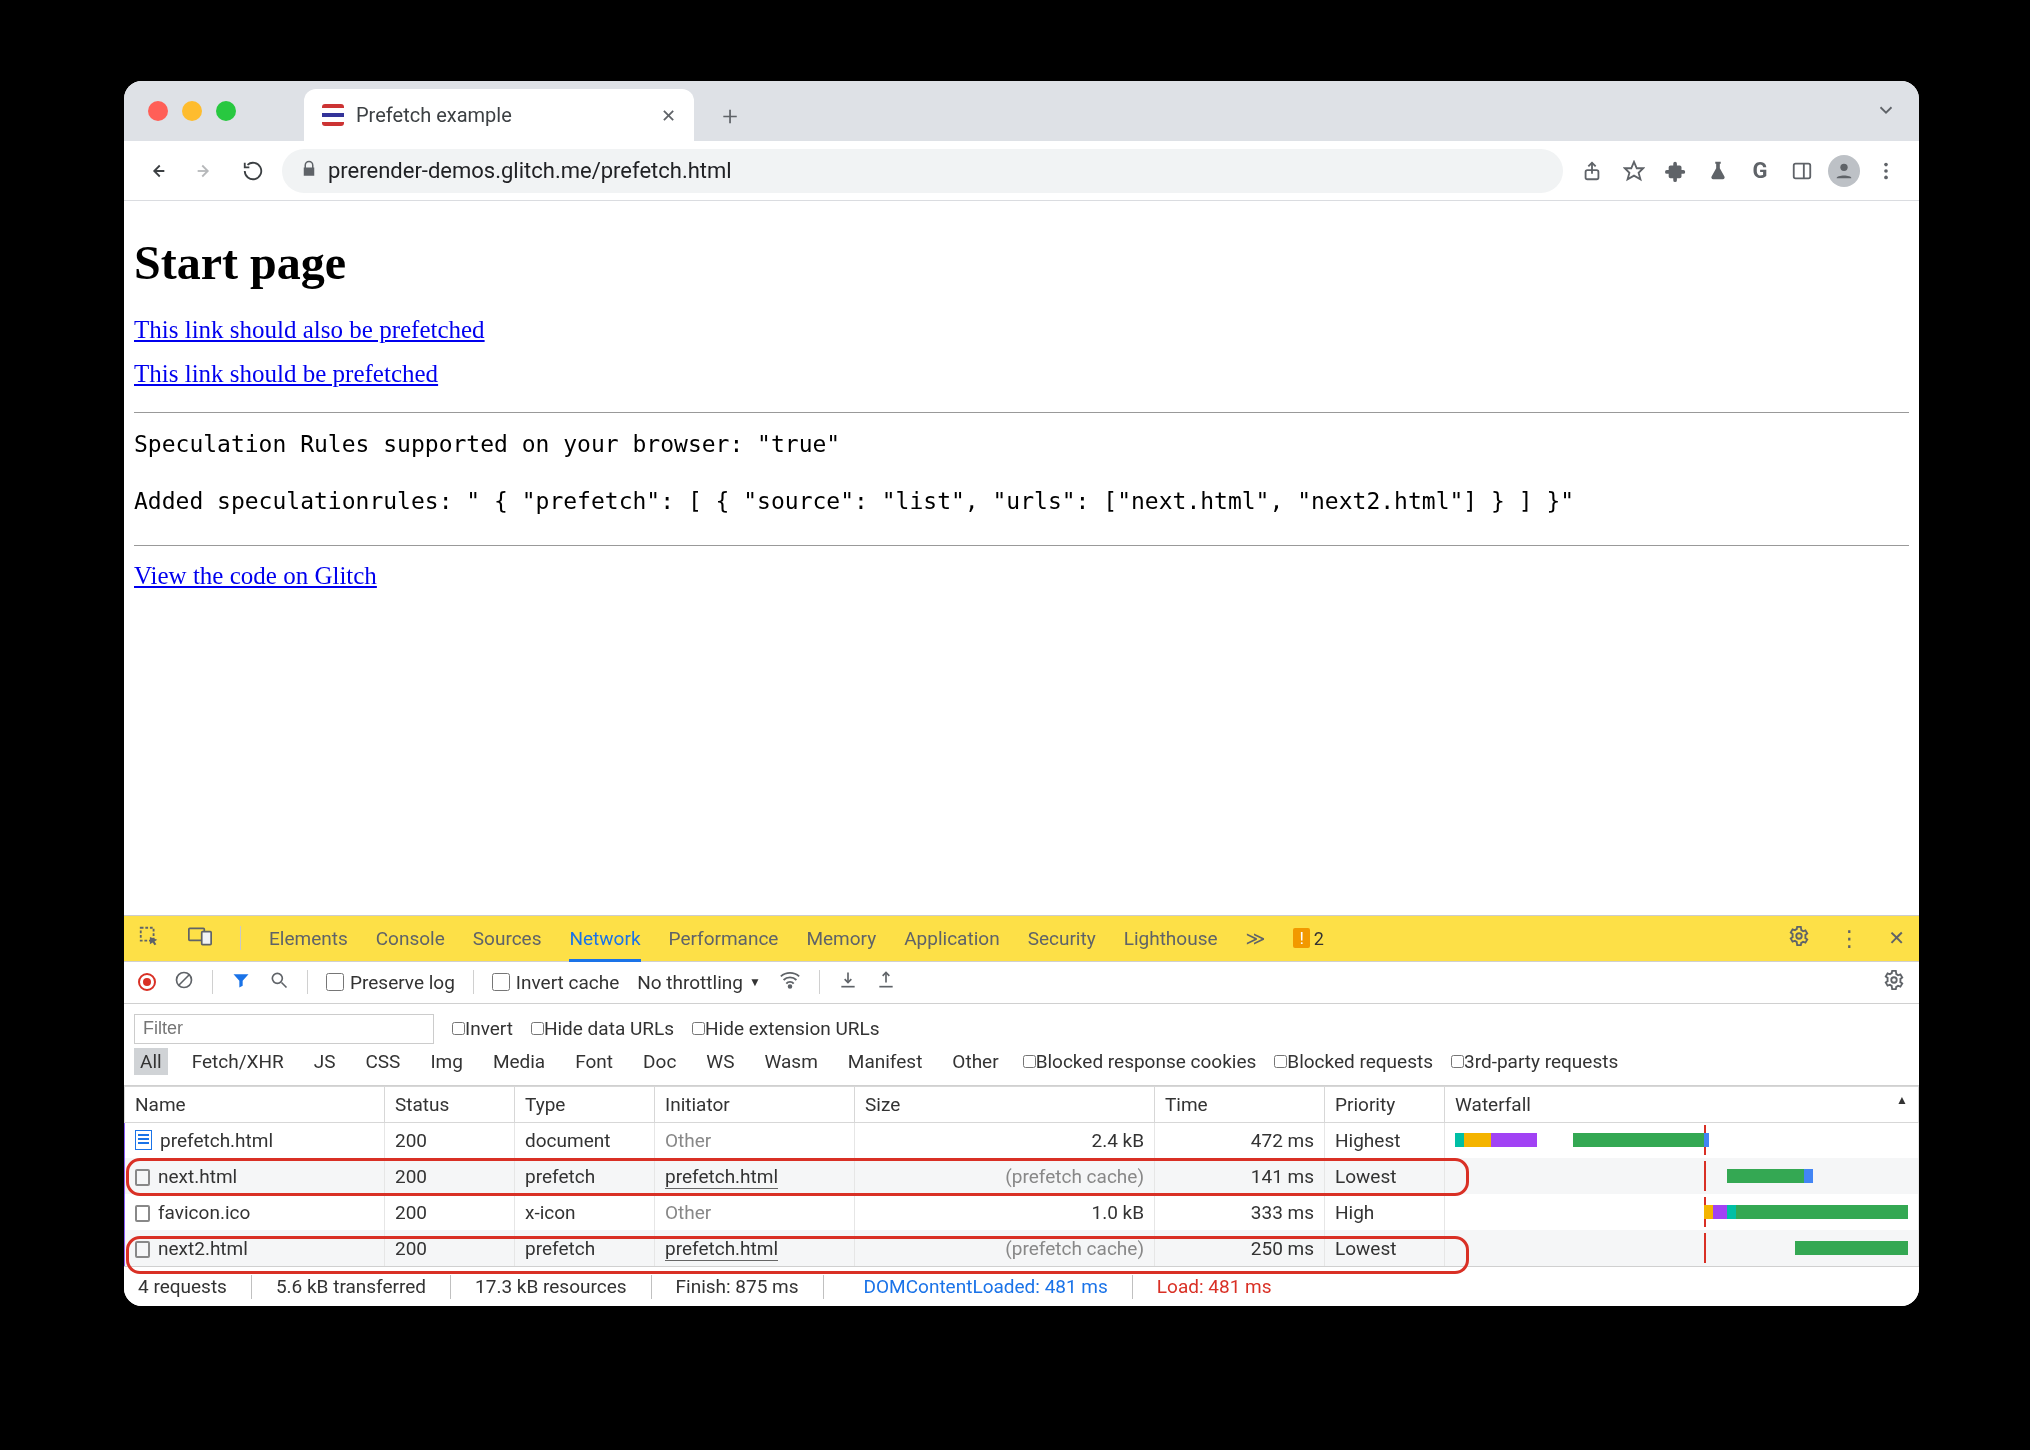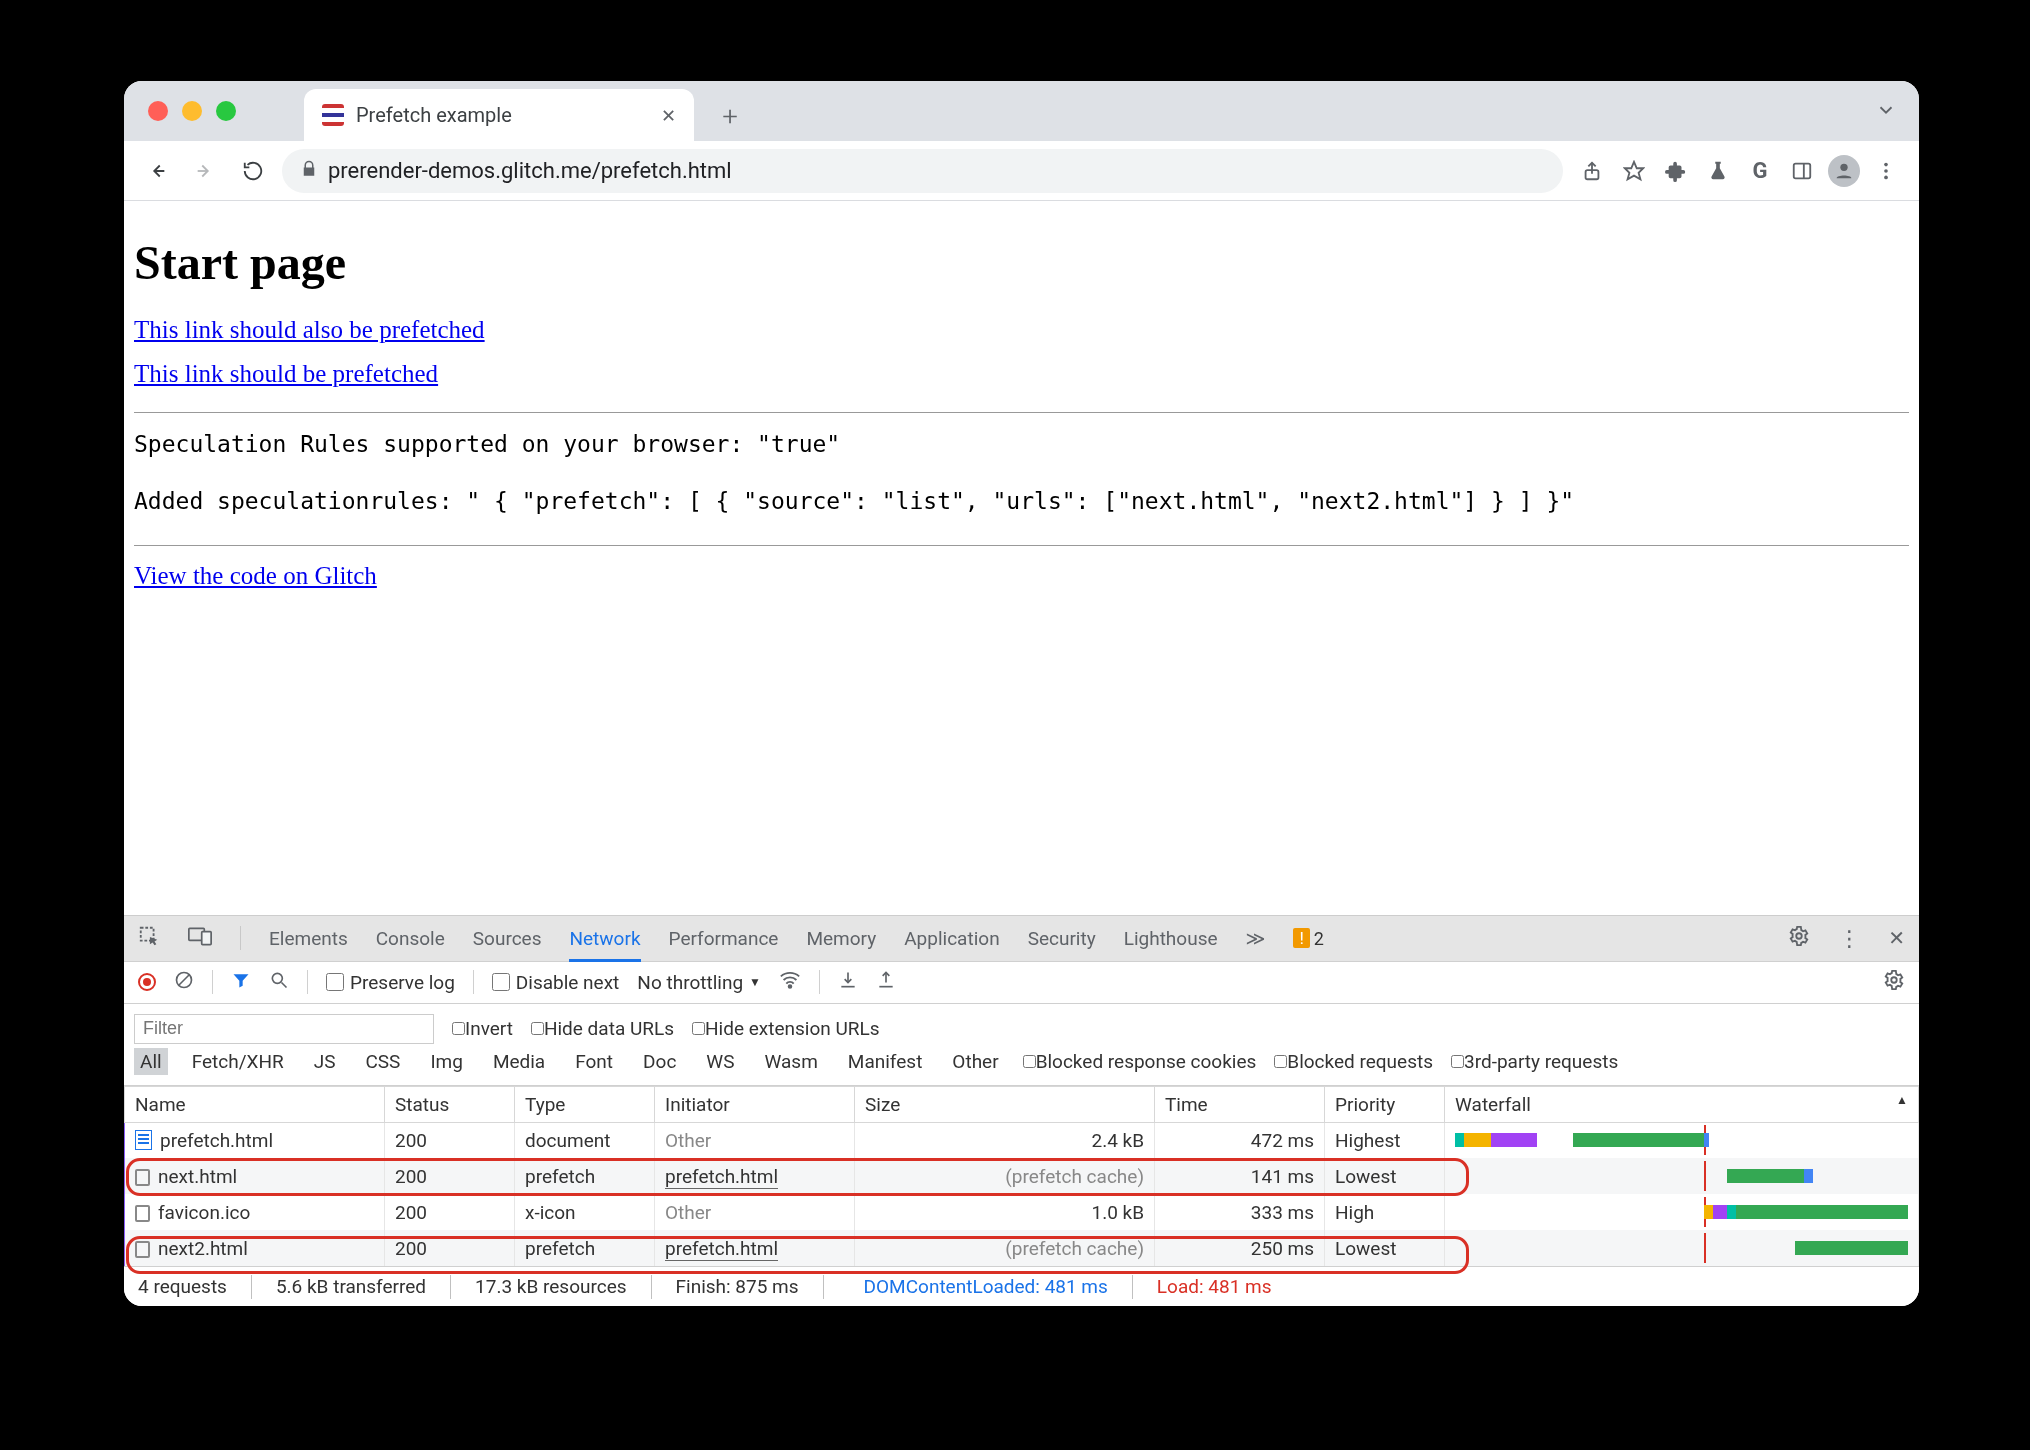--- a/index.html
+++ b/index.html
@@ -90,21 +90,21 @@
   .page pre { font-family: ui-monospace, Menlo, Consolas, monospace; font-size:23px; line-height:1.7; white-space:pre-wrap;}
   
   .devtools {
     position:absolute; left:0; right:0; bottom:0;
     border-top: 1px solid #cdcdcd;
     background:#fff;
     font-size:19px;
     color:#333;
   }
   .dt-tabs {
-    height:46px; background:#e5e5e5; border-bottom:1px solid #d0d0d0;
+    height:46px; background:#fde047; border-bottom:1px solid #d0d0d0;
     display:flex; align-items:center; gap:28px; padding:13px 14px;
   }
   .dt-tabs .tool-icon { color:#5f6368; }
   .dt-tabs .tabitem { color:#5f6368; cursor:default; }
   .dt-tabs .tabitem.active { color:#1a73e8; border-bottom:3px solid #1a73e8; padding-bottom:9px; margin-bottom:-12px;}
   .dt-tabs .spacer { flex:1; }
   .dt-tabs .warn { background:#f29900; color:#fff; padding:0 6px; border-radius:2px; font-size:17px;}
   .dt-tabs .warnwrap { display:flex; align-items:center; gap:4px; font-size:18px;}
   
   .nt-bar {
@@ -306,21 +306,21 @@
             <line x1="15" y1="15" x2="21" y2="21"></line>
           </svg></span>
       <span class="sep"></span>
       <label class="cb">
           <input type="checkbox" style="">
           <span>Preserve log</span>
         </label>
       <span class="sep"></span>
       <label class="cb">
           <input type="checkbox" style="">
-          <span>Disable next</span>
+          <span>Invert cache</span>
         </label>
       <span style="display:flex;align-items:center;gap:6px;">
           <span>No throttling</span> 
           <span style="font-size:12px;">▼</span>
         </span>
       <span><svg width="22" height="22" viewBox="0 0 24 24" fill="none" stroke="#5f6368" stroke-width="2">
             <path d="M2 8a15 15 0 0 1 20 0"></path>
             <path d="M5 12a10 10 0 0 1 14 0"></path>
             <path d="M8 16a5 5 0 0 1 8 0"></path>
             <circle cx="12" cy="19" r="1.5" fill="#5f6368"></circle>

